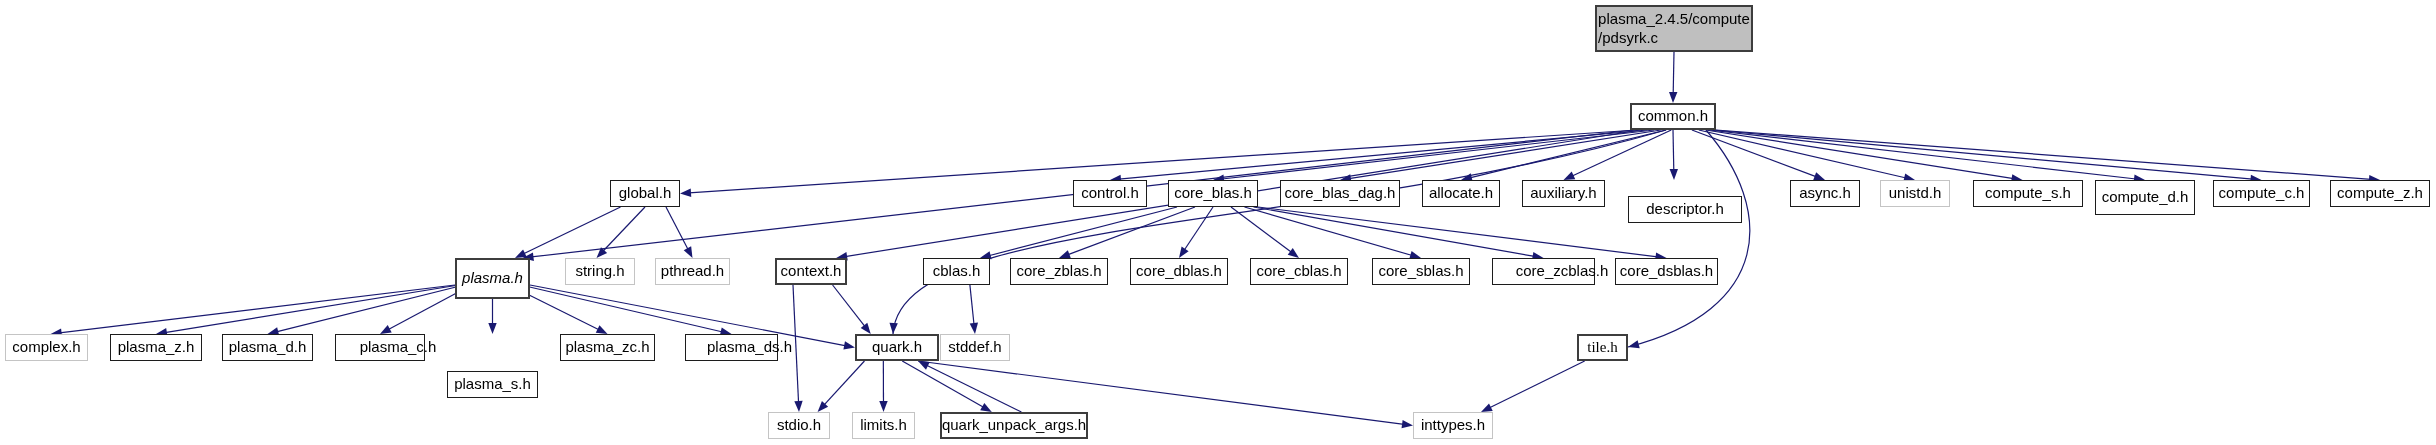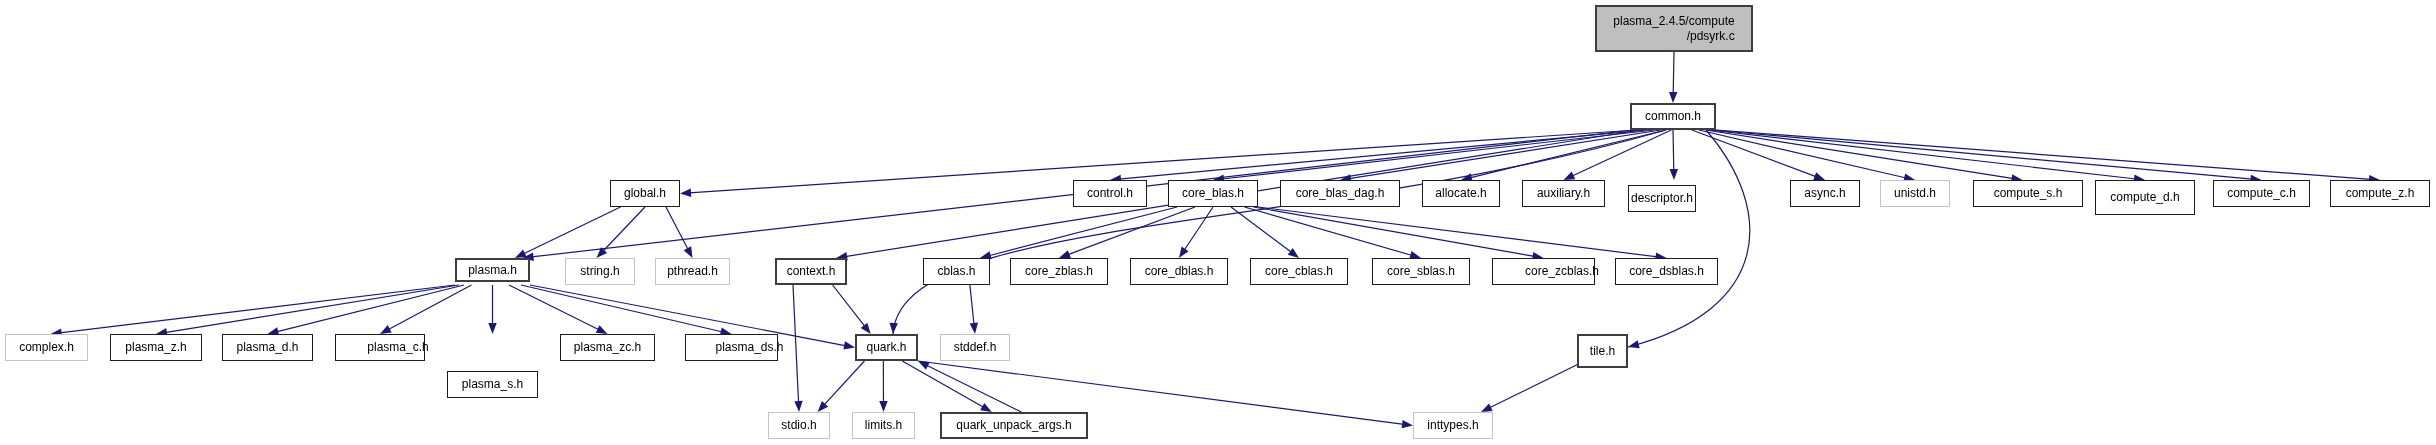--- a/index.html
+++ b/index.html
@@ -1,21 +1,21 @@
 <!DOCTYPE html>
 <html style="--bg: #ffffff; --edge: #191970; --node-fill: #ffffff; --node-border: #1c1c1c; --bold-border: #3d3d3d; --system-border: #c4c4c4; --root-fill: #bfbfbf; --text: #000000;"><head>
 <meta charset="utf-8">
 <style>
   html,body{margin:0;padding:0;background:#fff;}
   #canvas{position:relative;width:2436px;height:445px;background:var(--bg,#fff);
           font-family:"Liberation Sans","DejaVu Sans",sans-serif;overflow:hidden;}
   #edge-layer{position:absolute;left:0;top:0;}
   .node{position:absolute;box-sizing:border-box;background:var(--node-fill,#fff);
         color:var(--text,#000);display:flex;align-items:center;justify-content:center;
-        text-align:right;font-size:12px;line-height:1.25;white-space:pre-line;
+        text-align:left;font-size:15px;line-height:1.25;white-space:pre-line;
         border:1px solid var(--node-border,#1c1c1c);cursor:pointer;}
   .node.system{border:1px solid var(--system-border,#c4c4c4);cursor:default;}
   .node.bold{border:2px solid var(--bold-border,#3d3d3d);}
   .node.root{background:var(--root-fill,#bfbfbf);border:2px solid var(--bold-border,#3d3d3d);cursor:default;}
   path.edge{fill:none;stroke:var(--edge,#191970);stroke-width:1.2px;}
   polygon.arrow{fill:var(--edge,#191970);stroke:none;}
 </style>
 </head>
 <body>
 
@@ -115,46 +115,46 @@
   <div id="nodes">
       <div class="node root" style="left: 1595px; top: 5px; width: 158px; height: 47px;">plasma_2.4.5/compute
 /pdsyrk.c</div>
       <div class="node bold" style="left: 1630px; top: 103px; width: 86px; height: 27px;">common.h</div>
       <div class="node internal" style="left: 610px; top: 180px; width: 70px; height: 27px;">global.h</div>
       <div class="node internal" style="left: 1073px; top: 180px; width: 74px; height: 27px;">control.h</div>
       <div class="node internal" style="left: 1168px; top: 180px; width: 90px; height: 27px;">core_blas.h</div>
       <div class="node internal" style="left: 1280px; top: 180px; width: 120px; height: 27px;">core_blas_dag.h</div>
       <div class="node internal" style="left: 1422px; top: 180px; width: 78px; height: 27px;">allocate.h</div>
       <div class="node internal" style="left: 1522px; top: 180px; width: 83px; height: 27px;">auxiliary.h</div>
-      <div class="node internal" style="left: 1628px; top: 185px; width: 68px; height: 27px;">descriptor.h</div>
+      <div class="node internal" style="left: 1628px; top: 196px; width: 114px; height: 27px;">descriptor.h</div>
       <div class="node internal" style="left: 1790px; top: 180px; width: 70px; height: 27px;">async.h</div>
       <div class="node system" style="left: 1880px; top: 180px; width: 70px; height: 27px;">unistd.h</div>
       <div class="node internal" style="left: 1973px; top: 180px; width: 110px; height: 27px;">compute_s.h</div>
       <div class="node internal" style="left: 2095px; top: 180px; width: 100px; height: 35px;">compute_d.h</div>
       <div class="node internal" style="left: 2213px; top: 180px; width: 97px; height: 27px;">compute_c.h</div>
       <div class="node internal" style="left: 2330px; top: 180px; width: 100px; height: 27px;">compute_z.h</div>
-      <div class="node bold" style="left: 455px; top: 258px; width: 75px; height: 24px;">plasma.h</div>
+      <div class="node bold" style="left: 455px; top: 258px; width: 75px; height: 41px; font-style: italic;">plasma.h</div>
       <div class="node system" style="left: 565px; top: 258px; width: 70px; height: 27px;">string.h</div>
       <div class="node system" style="left: 655px; top: 258px; width: 75px; height: 27px;">pthread.h</div>
       <div class="node bold" style="left: 775px; top: 258px; width: 72px; height: 27px;">context.h</div>
       <div class="node internal" style="left: 923px; top: 258px; width: 67px; height: 27px;">cblas.h</div>
       <div class="node internal" style="left: 1010px; top: 258px; width: 98px; height: 27px;">core_zblas.h</div>
       <div class="node internal" style="left: 1130px; top: 258px; width: 98px; height: 27px;">core_dblas.h</div>
       <div class="node internal" style="left: 1250px; top: 258px; width: 98px; height: 27px;">core_cblas.h</div>
       <div class="node internal" style="left: 1372px; top: 258px; width: 98px; height: 27px;">core_sblas.h</div>
       <div class="node internal" style="left: 1492px; top: 258px; width: 103px; height: 27px; padding-left: 37px;">core_zcblas.h</div>
       <div class="node internal" style="left: 1615px; top: 258px; width: 103px; height: 27px;">core_dsblas.h</div>
       <div class="node system" style="left: 5px; top: 334px; width: 83px; height: 27px;">complex.h</div>
       <div class="node internal" style="left: 110px; top: 334px; width: 92px; height: 27px;">plasma_z.h</div>
       <div class="node internal" style="left: 222px; top: 334px; width: 91px; height: 27px;">plasma_d.h</div>
       <div class="node internal" style="left: 335px; top: 334px; width: 90px; height: 27px; padding-left: 36px;">plasma_c.h</div>
       <div class="node internal" style="left: 447px; top: 334px; width: 91px; height: 27px; margin-top: 37px;">plasma_s.h</div>
       <div class="node internal" style="left: 560px; top: 334px; width: 95px; height: 27px;">plasma_zc.h</div>
       <div class="node internal" style="left: 685px; top: 334px; width: 93px; height: 27px; padding-left: 36px;">plasma_ds.h</div>
-      <div class="node bold" style="left: 855px; top: 334px; width: 63px; height: 27px;">quark.h</div>
+      <div class="node bold" style="left: 855px; top: 334px; width: 84px; height: 27px;">quark.h</div>
       <div class="node system" style="left: 940px; top: 334px; width: 70px; height: 27px;">stddef.h</div>
-      <div class="node bold" style="left: 1577px; top: 334px; width: 51px; height: 34px;">tile.h</div>
+      <div class="node bold" style="left: 1577px; top: 334px; width: 51px; height: 27px; font-family: Liberation Serif, serif;">tile.h</div>
       <div class="node system" style="left: 768px; top: 412px; width: 62px; height: 27px;">stdio.h</div>
       <div class="node system" style="left: 852px; top: 412px; width: 63px; height: 27px;">limits.h</div>
       <div class="node bold" style="left: 940px; top: 412px; width: 148px; height: 27px;">quark_unpack_args.h</div>
       <div class="node system" style="left: 1413px; top: 412px; width: 80px; height: 27px;">inttypes.h</div>
     </div>
 </div>
 
 </body></html>

